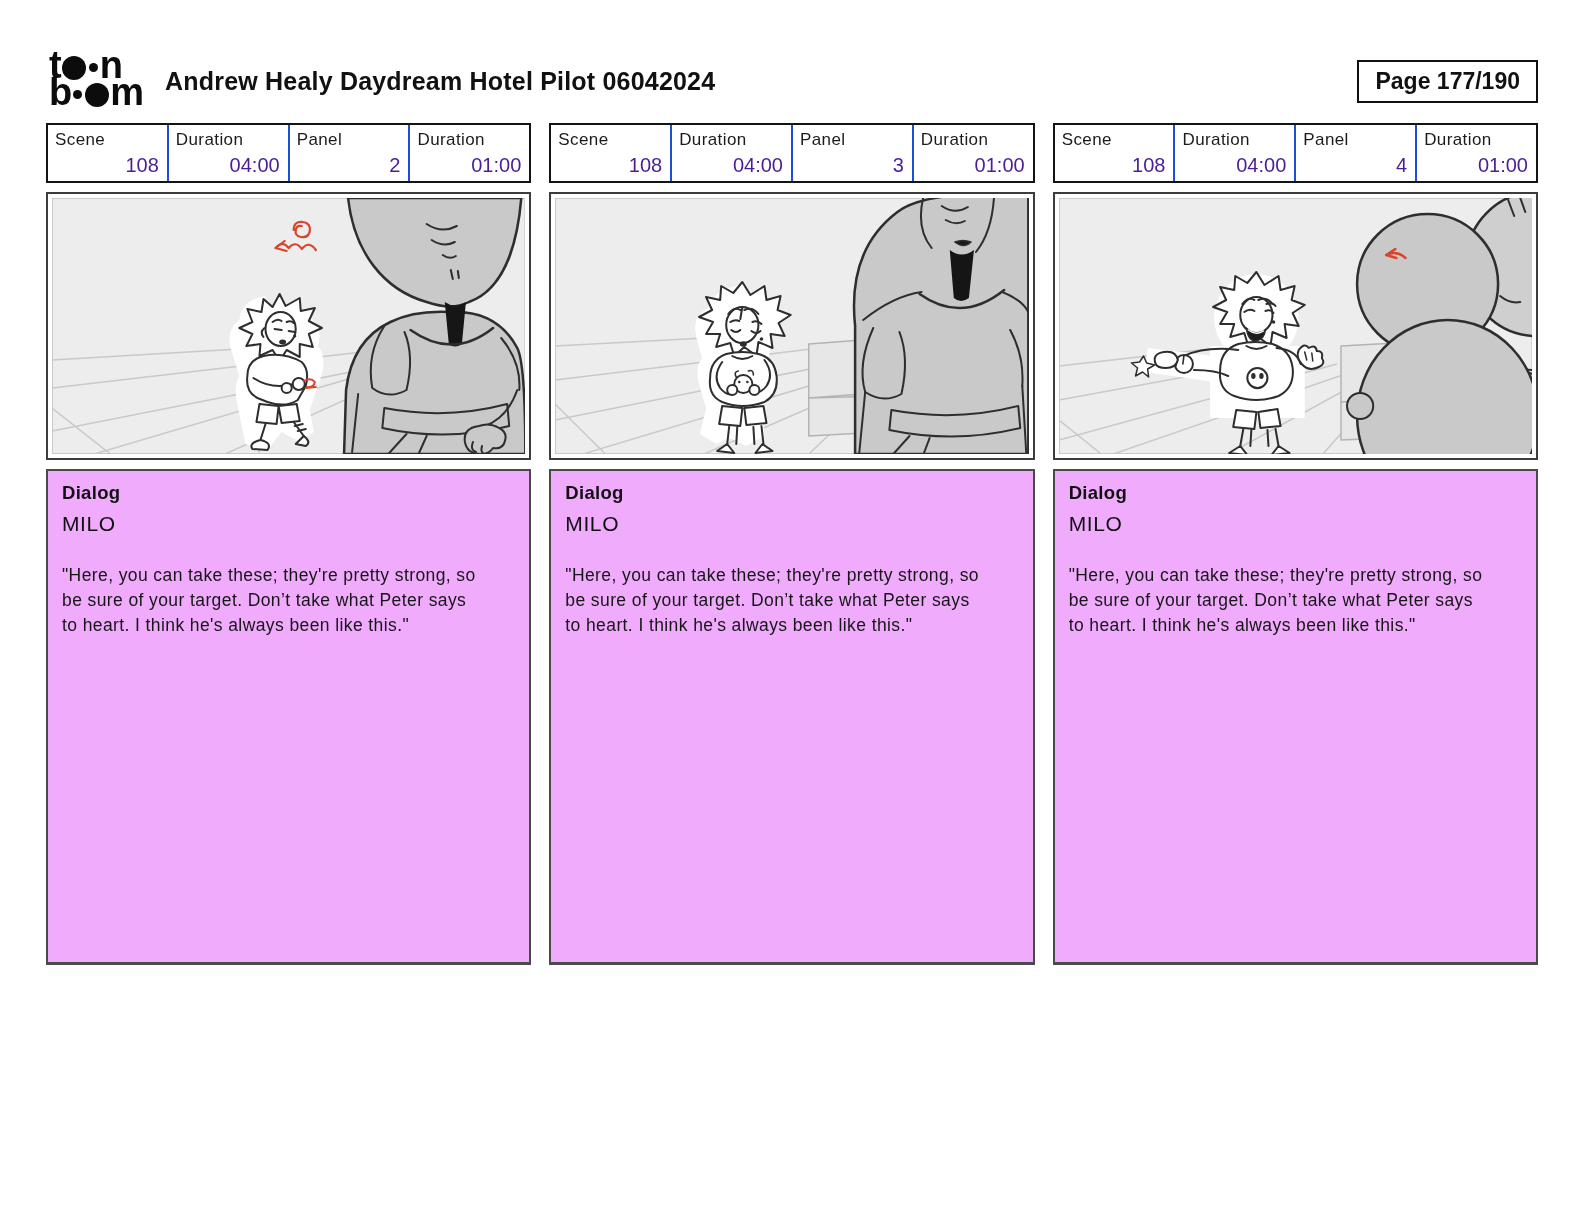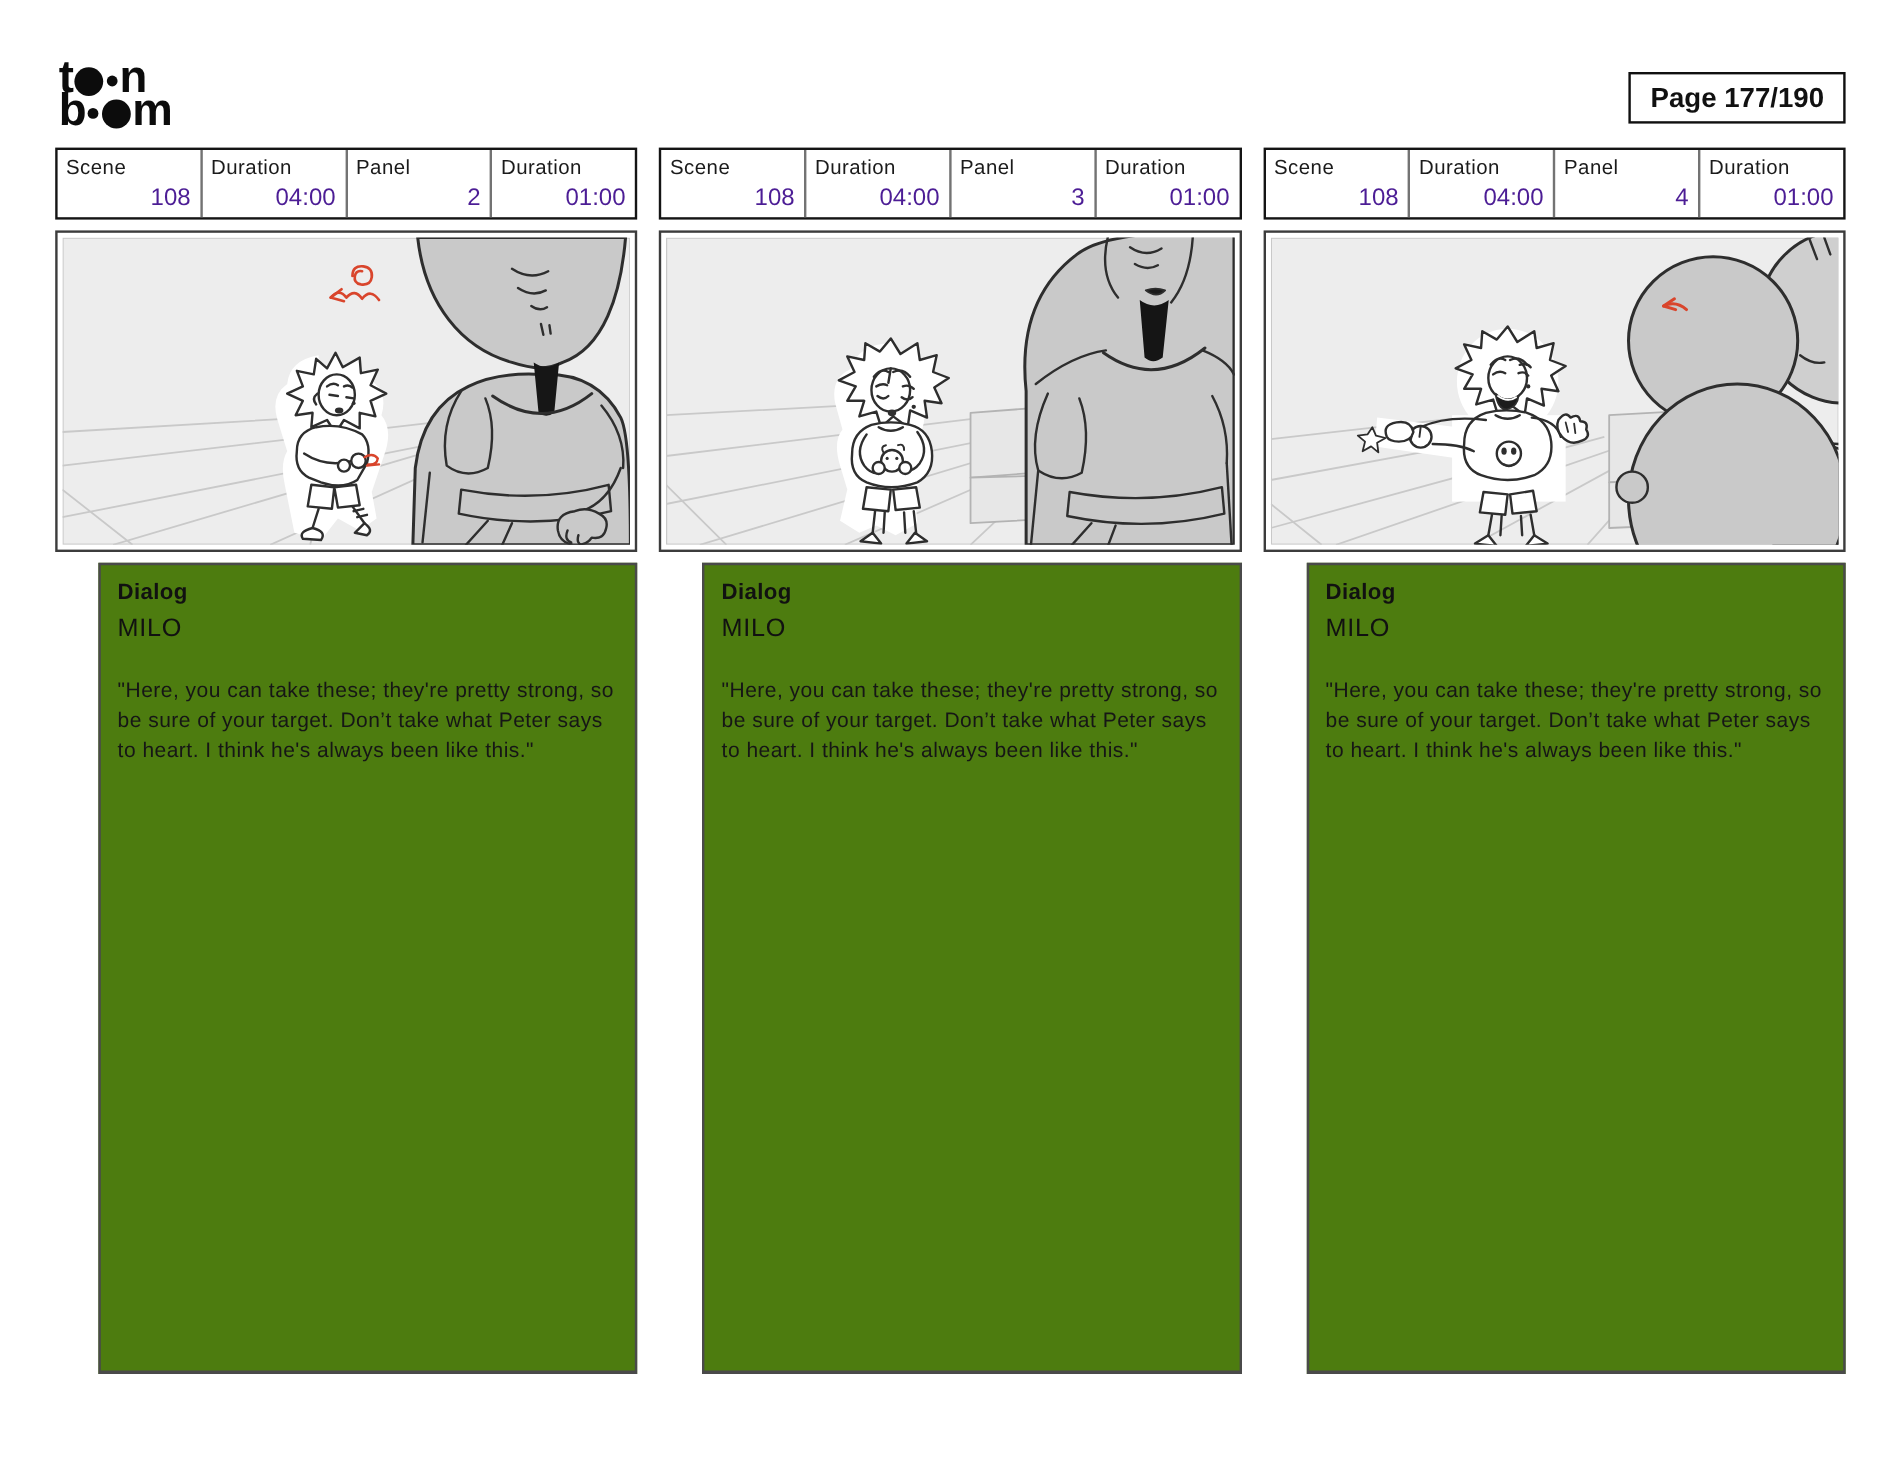--- a/index.html
+++ b/index.html
@@ -26,40 +26,39 @@
   .pagebox {
     margin-left: auto;
     border: 2.5px solid #101010;
     padding: 6px 16px;
     font-size: 23px; font-weight: bold;
     white-space: nowrap;
   }
   .columns { display: flex; gap: 18px; margin: 11px 46px 0 46px; }
   .panel { flex: 1; min-width: 0; }
   .meta-table { display: flex; border: 2px solid #141414; height: 60px; background: #fff; }
-  .cell { flex: 1; border-right: 2px solid #737373; position: relative; }
+  .cell { flex: 1; border-right: 2px solid #1d4ed8; position: relative; }
   .cell:last-child { border-right: none; }
   .cl { position: absolute; top: 5px; left: 7px; font-size: 17px; color: #1b1b1b; letter-spacing: 0.4px; }
   .cv { position: absolute; bottom: 4px; right: 8px; font-size: 20px; color: #4c1d95; }
   .frame {
     margin-top: 9px;
     border: 2px solid #3c3c3c;
     background: #fff;
     padding: 4px;
     height: 268px;
   }
   .frame svg { display: block; width: 100%; height: 100%; }
   .dialog {
     margin-top: 9px;
     border: 2px solid #4a4a4a;
     border-bottom-width: 3px;
-    height: 676px;
+    height: 496px;
     padding: 11px 14px;
-    background: #4d7c0f;
-    margin-left: 36px;
+    background: #f0abfc;
   }
   .dh { font-size: 18.5px; font-weight: bold; letter-spacing: 0.3px; }
   .ds { font-size: 21px; margin-top: 8px; letter-spacing: 0.6px; }
   .dt { font-size: 17.5px; line-height: 1.42; margin: 27px 0 0 0; letter-spacing: 0.4px; max-width: 424px; color: #161616; }
 </style>
 </head>
 <body>
 
 <div class="page">
 
@@ -71,20 +70,21 @@
         <span class="smalldot"></span>
         <span class="ltr">n</span>
       </div>
       <div class="logo-row">
         <span class="ltr">b</span>
         <span class="smalldot"></span>
         <span class="bigdot"></span>
         <span class="ltr">m</span>
       </div>
     </div>
+    <div class="title">Andrew Healy Daydream Hotel Pilot 06042024</div>
     <div class="pagebox">Page 177/190</div>
   </div>
 
   <div class="columns">
 
     <section class="panel">
       <div class="meta-table">
         <div class="cell">
           <div class="cl">Scene</div>
           <div class="cv">108</div>

